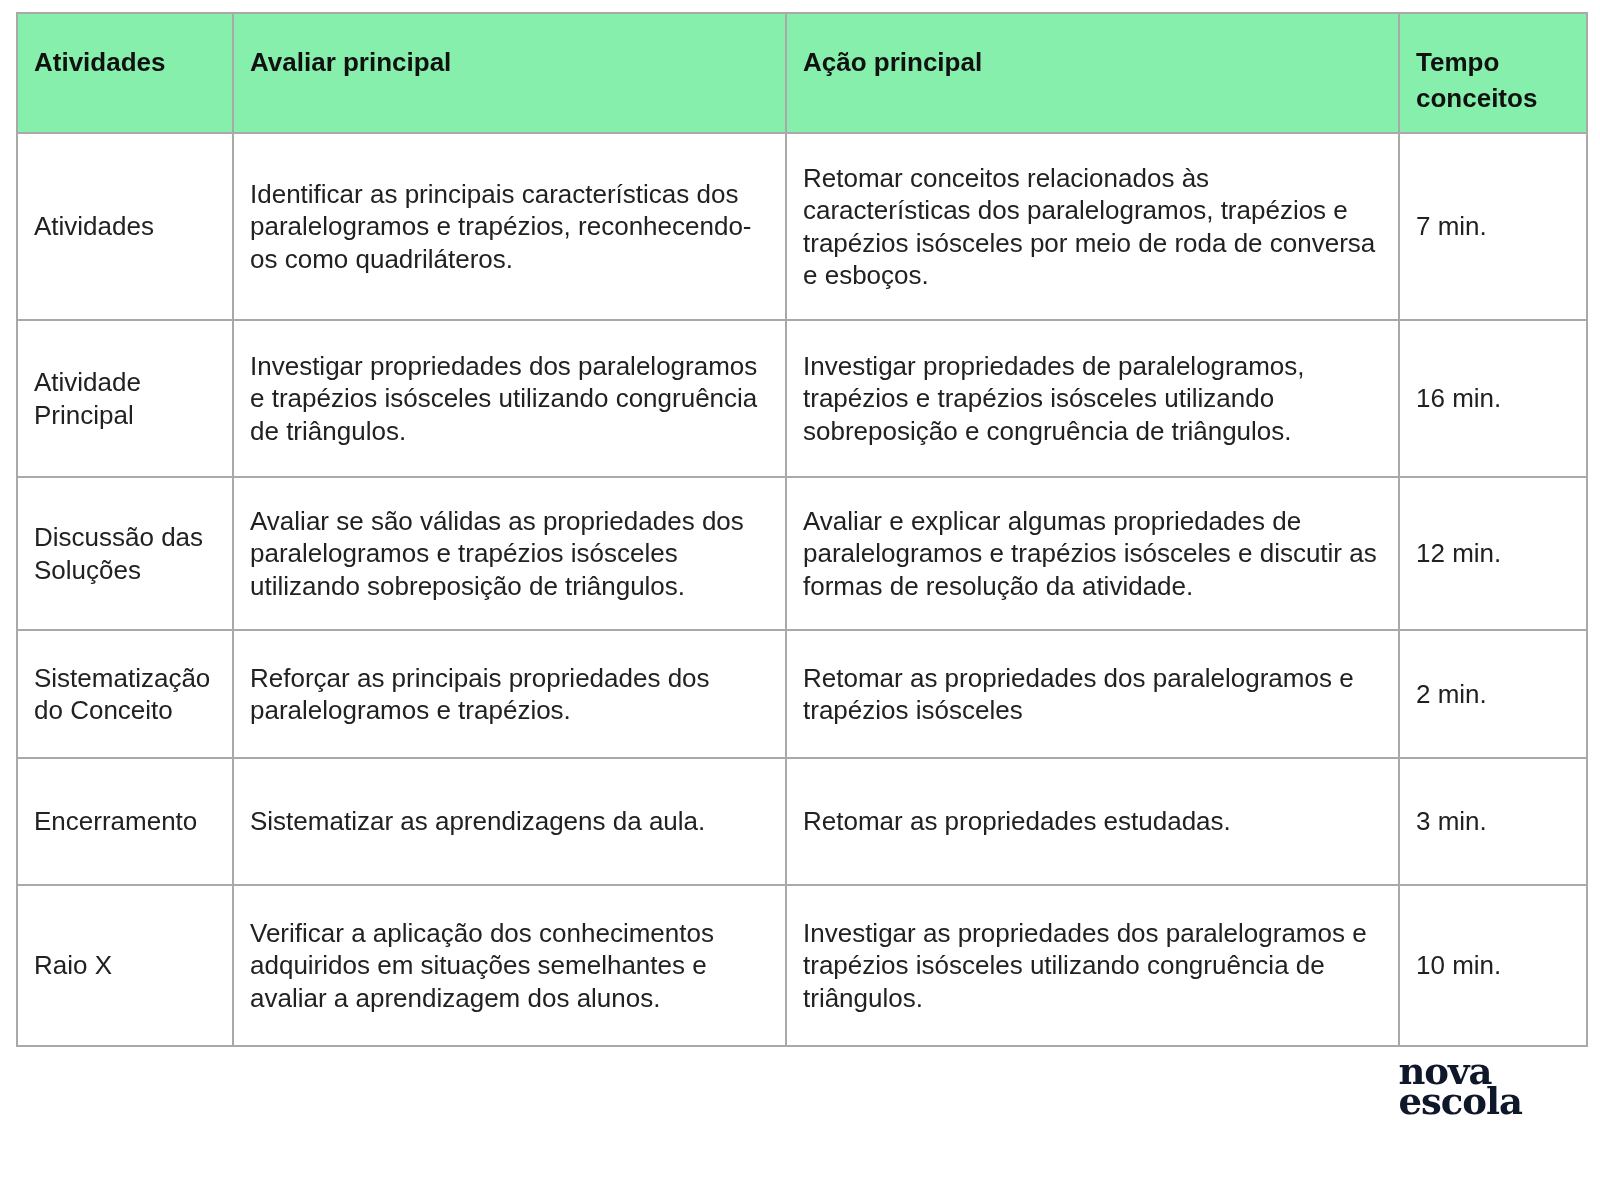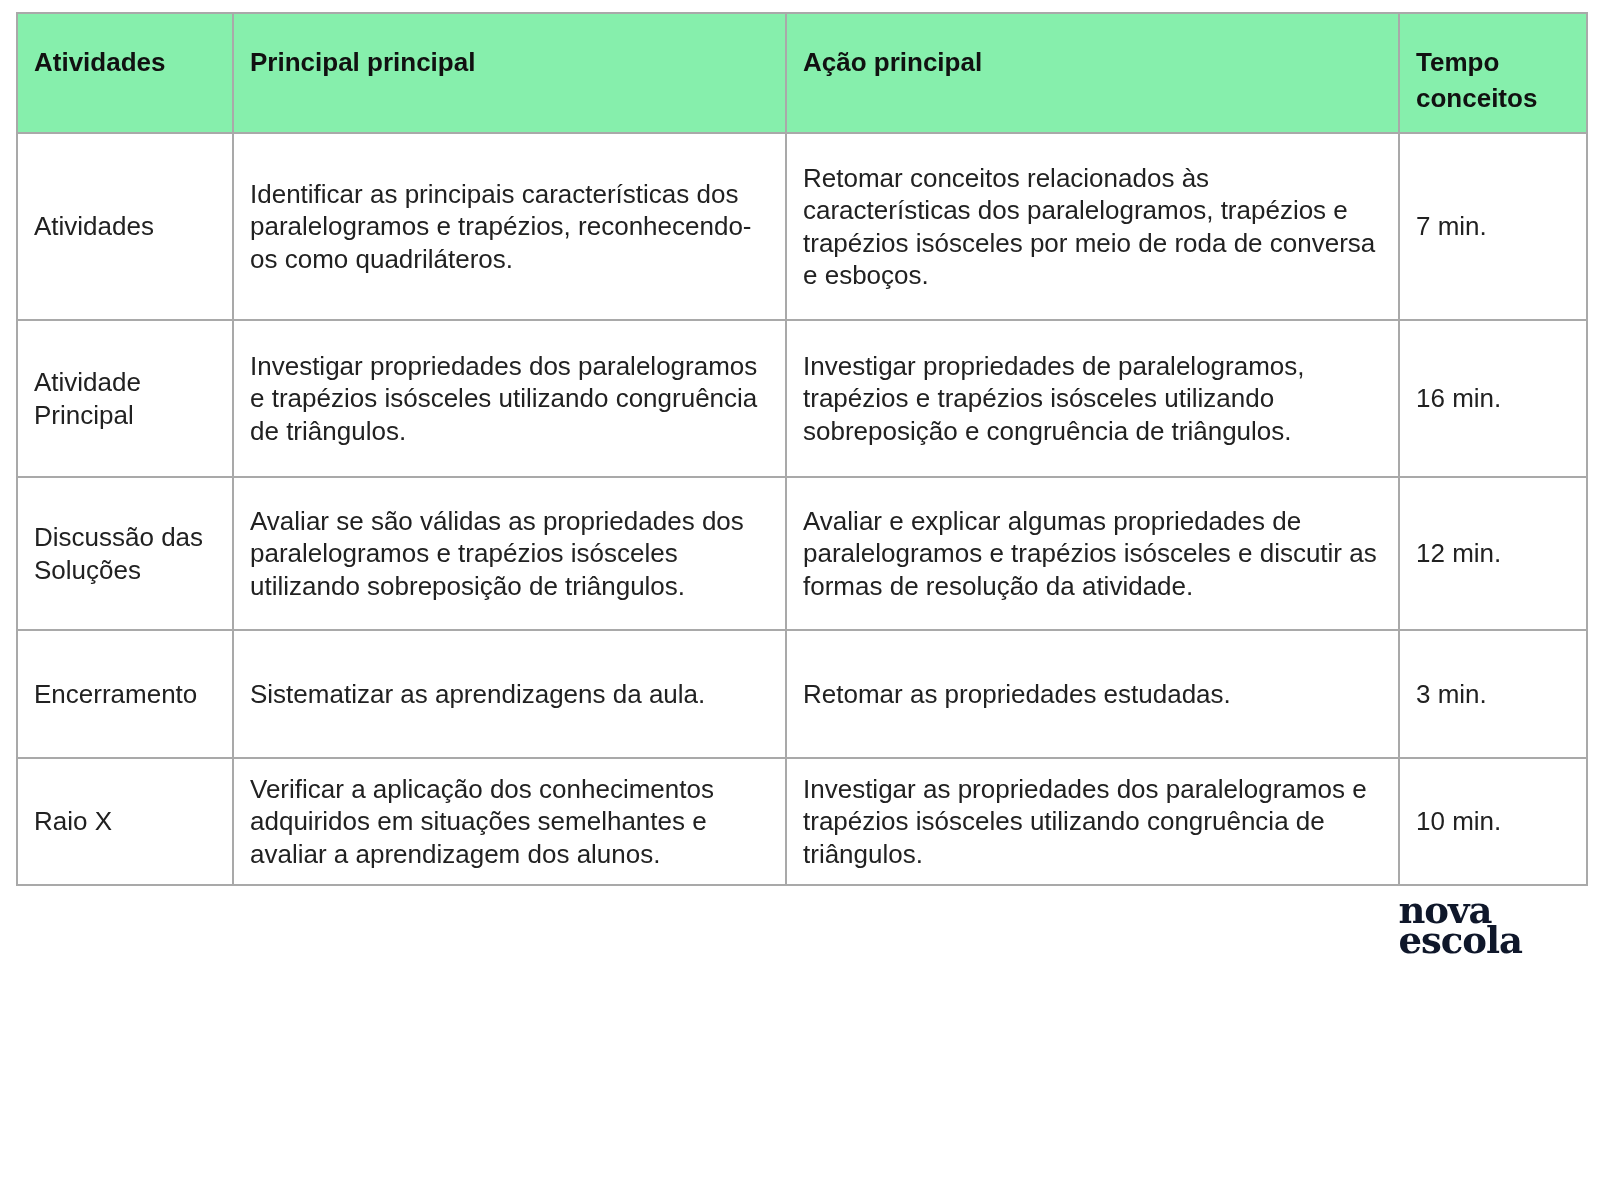--- a/index.html
+++ b/index.html
@@ -71,21 +71,21 @@
   <table class="lesson-table">
     <colgroup>
       <col class="c-atividade">
       <col class="c-objetivo">
       <col class="c-acao">
       <col class="c-tempo">
     </colgroup>
     <thead>
       <tr>
         <th>Atividades</th>
-        <th>Principal principal</th>
+        <th>Avaliar principal</th>
         <th>Ação principal</th>
         <th>Tempo conceitos</th>
       </tr>
     </thead>
     <tbody id="table-body">
   <tr>
     <td>Atividades</td>
     <td>Identificar as principais características dos paralelogramos e trapézios, reconhecendo-os como quadriláteros.</td>
     <td>Retomar conceitos relacionados às características dos paralelogramos, trapézios e trapézios isósceles por meio de roda de conversa e esboços.</td>
     <td>7 min.</td>
@@ -98,20 +98,26 @@
     <td>16 min.</td>
   </tr>
 
   <tr>
     <td>Discussão das Soluções</td>
     <td>Avaliar se são válidas as propriedades dos paralelogramos e trapézios isósceles utilizando sobreposição de triângulos.</td>
     <td>Avaliar e explicar algumas propriedades de paralelogramos e trapézios isósceles e discutir as formas de resolução da atividade.</td>
     <td>12 min.</td>
   </tr>
 
+  <tr>
+    <td>Sistematização do Conceito</td>
+    <td>Reforçar as principais propriedades dos paralelogramos e trapézios.</td>
+    <td>Retomar as propriedades dos paralelogramos e trapézios isósceles</td>
+    <td>2 min.</td>
+  </tr>
 
   <tr>
     <td>Encerramento</td>
     <td>Sistematizar as aprendizagens da aula.</td>
     <td>Retomar as propriedades estudadas.</td>
     <td>3 min.</td>
   </tr>
 
   <tr>
     <td>Raio X</td>

